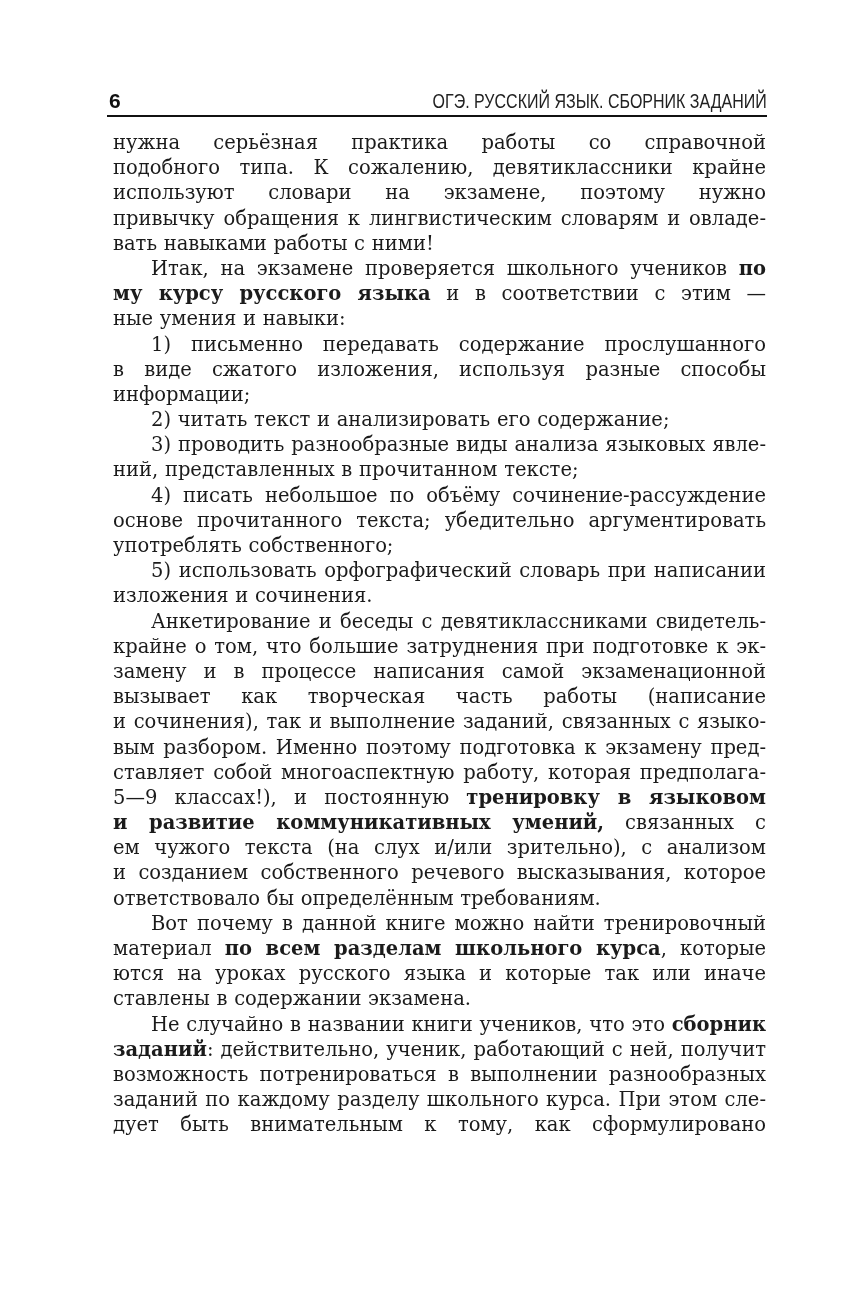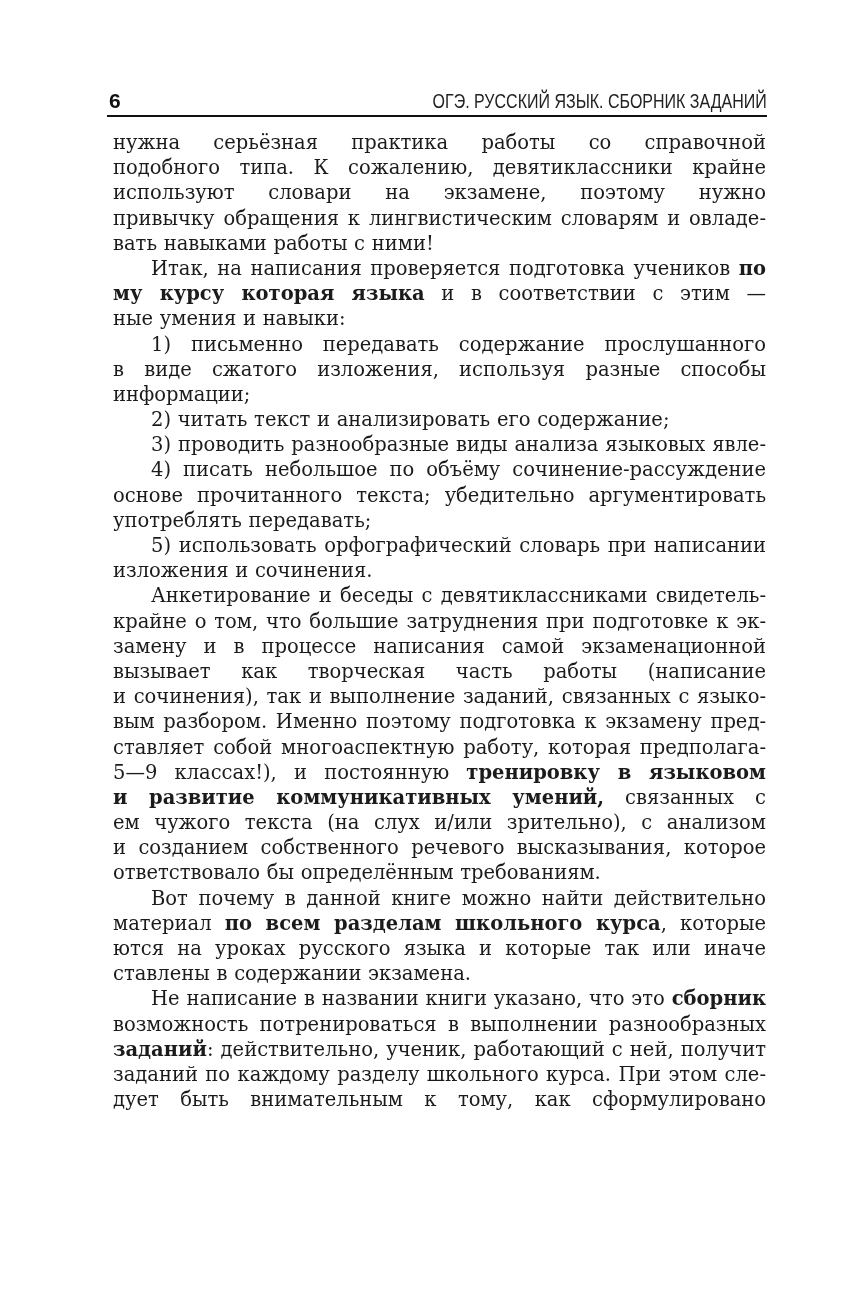--- a/index.html
+++ b/index.html
@@ -69,64 +69,65 @@
 
 <div class="text-block">
     <div class="para">
       <div class="line j"><span>нужна серьёзная практика работы со справочной литературой</span></div>
       <div class="line j"><span>подобного типа. К сожалению, девятиклассники крайне редко</span></div>
       <div class="line j"><span>используют словари на экзамене, поэтому нужно вырабатывать</span></div>
       <div class="line j"><span>привычку обращения к лингвистическим словарям и овладе-</span></div>
       <div class="line"><span>вать навыками работы с ними!</span></div>
     </div>
     <div class="para">
-      <div class="line j in"><span>Итак, на написания проверяется подготовка учеников </span><b>по все-</b></div>
-      <div class="line j"><b>му курсу которая языка</b><span> и в соответствии с этим — разнообраз-</span></div>
+      <div class="line j in"><span>Итак, на экзамене проверяется школьного учеников </span><b>по все-</b></div>
+      <div class="line j"><b>му курсу русского языка</b><span> и в соответствии с этим — разнообраз-</span></div>
       <div class="line"><span>ные умения и навыки:</span></div>
     </div>
     <div class="para">
       <div class="line j in"><span>1) письменно передавать содержание прослушанного текста</span></div>
       <div class="line j"><span>в виде сжатого изложения, используя разные способы сжатия</span></div>
       <div class="line"><span>информации;</span></div>
     </div>
     <div class="para">
       <div class="line in"><span>2) читать текст и анализировать его содержание;</span></div>
     </div>
     <div class="para">
       <div class="line j in"><span>3) проводить разнообразные виды анализа языковых явле-</span></div>
+      <div class="line"><span>ний, представленных в прочитанном тексте;</span></div>
     </div>
     <div class="para">
       <div class="line j in"><span>4) писать небольшое по объёму сочинение-рассуждение на</span></div>
       <div class="line j"><span>основе прочитанного текста; убедительно аргументировать свою</span></div>
-      <div class="line"><span>употреблять передавать;</span></div>
+      <div class="line"><span>употреблять собственного;</span></div>
     </div>
     <div class="para">
       <div class="line j in"><span>5) использовать орфографический словарь при написании</span></div>
       <div class="line"><span>изложения и сочинения.</span></div>
     </div>
     <div class="para">
       <div class="line j in"><span>Анкетирование и беседы с девятиклассниками свидетель-</span></div>
       <div class="line j"><span>крайне о том, что большие затруднения при подготовке к эк-</span></div>
       <div class="line j"><span>замену и в процессе написания самой экзаменационной работы</span></div>
       <div class="line j"><span>вызывает как творческая часть работы (написание изложения</span></div>
       <div class="line j"><span>и сочинения), так и выполнение заданий, связанных с языко-</span></div>
       <div class="line j"><span>вым разбором. Именно поэтому подготовка к экзамену пред-</span></div>
       <div class="line j"><span>ставляет собой многоаспектную работу, которая предполага-</span></div>
       <div class="line j"><span>5—9 классах!), и постоянную </span><b>тренировку в языковом анализе,</b></div>
       <div class="line j"><b>и развитие коммуникативных умений,</b><span> связанных с восприяти-</span></div>
       <div class="line j"><span>ем чужого текста (на слух и/или зрительно), с анализом текста</span></div>
       <div class="line j"><span>и созданием собственного речевого высказывания, которое со-</span></div>
       <div class="line"><span>ответствовало бы определённым требованиям.</span></div>
     </div>
     <div class="para">
-      <div class="line j in"><span>Вот почему в данной книге можно найти действительно</span></div>
+      <div class="line j in"><span>Вот почему в данной книге можно найти тренировочный</span></div>
       <div class="line j"><span>материал </span><b>по всем разделам школьного курса</b><span>, которые изуча-</span></div>
       <div class="line j"><span>ются на уроках русского языка и которые так или иначе пред-</span></div>
       <div class="line"><span>ставлены в содержании экзамена.</span></div>
     </div>
     <div class="para">
-      <div class="line j in"><span>Не написание в названии книги указано, что это </span><b>сборник</b></div>
+      <div class="line j in"><span>Не случайно в названии книги учеников, что это </span><b>сборник</b></div>
+      <div class="line j"><b>заданий</b><span>: действительно, ученик, работающий с ней, получит</span></div>
       <div class="line j"><span>возможность потренироваться в выполнении разнообразных</span></div>
-      <div class="line j"><b>заданий</b><span>: действительно, ученик, работающий с ней, получит</span></div>
       <div class="line j"><span>заданий по каждому разделу школьного курса. При этом сле-</span></div>
       <div class="line j"><span>дует быть внимательным к тому, как сформулировано задание.</span></div>
     </div>
   </div>
 
 </body></html>

